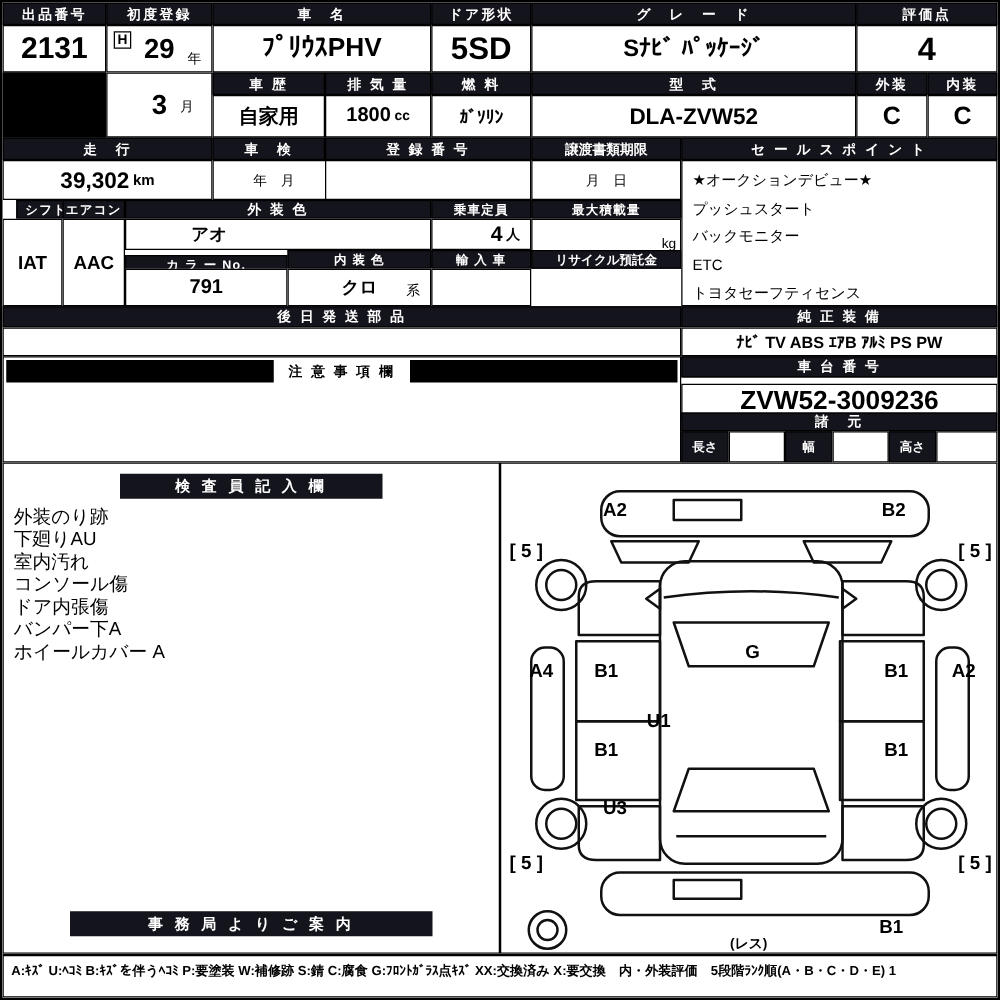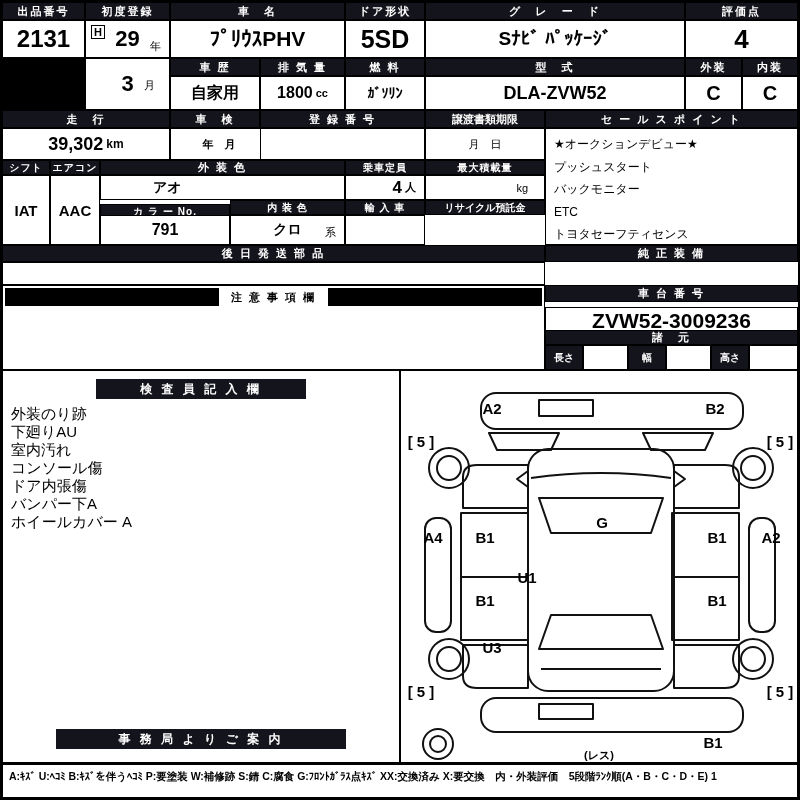--- a/index.html
+++ b/index.html
@@ -84,62 +84,63 @@
   <div class="cell hdr" style="left:0;top:108px;width:168px;height:18px">走　行</div>
   <div class="cell hdr" style="left:168px;top:108px;width:90px;height:18px">車　検</div>
   <div class="cell hdr" style="left:258px;top:108px;width:165px;height:18px">登 録 番 号</div>
   <div class="cell hdr" style="left:423px;top:108px;width:120px;height:18px;letter-spacing:0">譲渡書類期限</div>
   <div class="cell hdr" style="left:543px;top:108px;width:253px;height:18px">セ ー ル ス ポ イ ン ト</div>
 
   <div class="cell val" style="left:0;top:126px;width:168px;height:32px">
     <span style="font-size:18px">39,302</span>
     <span class="unit" style="font-size:12px">km</span>
   </div>
-  <div class="cell val" style="left:168px;top:126px;width:98px;height:32px;font-size:11px;font-weight:bold">年　月</div>
+  <div class="cell val" style="left:168px;top:126px;width:98px;height:32px;font-size:11px;font-weight:normal">年　月</div>
   <div class="cell" style="left:258px;top:126px;width:165px;height:32px"></div>
   <div class="cell val" style="left:423px;top:126px;width:120px;height:32px;font-size:11px;font-weight:normal">月　日</div>
 
   <div class="cell listbox" style="left:543px;top:126px;width:253px;height:117px">
     <div>★オークションデビュー★</div>
     <div>プッシュスタート</div>
     <div>バックモニター</div>
     <div>ETC</div>
     <div>トヨタセーフティセンス</div>
   </div>
 
-  <div class="cell hdr sm" style="left:0;top:158px;width:48px;height:15px">シフト</div>
+  <div class="cell hdr sm" style="left:11px;top:158px;width:48px;height:15px">シフト</div>
   <div class="cell hdr sm" style="left:48px;top:158px;width:50px;height:15px">エアコン</div>
   <div class="cell hdr" style="left:98px;top:158px;width:245px;height:15px">外 装 色</div>
   <div class="cell hdr sm" style="left:343px;top:158px;width:80px;height:15px">乗車定員</div>
   <div class="cell hdr sm" style="left:423px;top:158px;width:120px;height:15px">最大積載量</div>
 
   <div class="cell val" style="left:0;top:173px;width:48px;height:70px;font-size:15px">IAT</div>
   <div class="cell val" style="left:48px;top:173px;width:50px;height:70px;font-size:15px">AAC</div>
   <div class="cell val" style="left:98px;top:173px;width:245px;height:25px;justify-content:flex-start;padding-left:52px;font-size:14px">アオ</div>
   <div class="cell val right" style="left:343px;top:173px;width:80px;height:25px;padding-right:8px">
     <span style="font-size:17px">4</span>
     <span class="unit">人</span>
   </div>
-  <div class="cell val right" style="left:423px;top:173px;width:120px;height:25px;padding-right:16px;font-size:11px;font-weight:normal">kg</div>
+  <div class="cell val right" style="left:423px;top:173px;width:120px;height:39px;padding-right:3px;font-size:11px;font-weight:normal">kg</div>
 
   <div class="cell hdr sm" style="left:98px;top:202px;width:130px;height:15px">カ ラ ー No.</div>
   <div class="cell hdr sm" style="left:228px;top:198px;width:115px;height:15px">内 装 色</div>
   <div class="cell hdr sm" style="left:343px;top:198px;width:80px;height:15px">輸 入 車</div>
   <div class="cell hdr sm" style="left:423px;top:198px;width:120px;height:15px;letter-spacing:0">リサイクル預託金</div>
 
   <div class="cell val" style="left:98px;top:213px;width:130px;height:30px;font-size:16px">791</div>
   <div class="cell val" style="left:228px;top:213px;width:115px;height:30px;font-size:14px">
     <span>クロ</span>
     <span class="corner-unit" style="right:8px;top:9px">系</span>
   </div>
   <div class="cell" style="left:343px;top:213px;width:80px;height:30px"></div>
 
   <div class="cell hdr" style="left:0;top:243px;width:543px;height:17px">後 日 発 送 部 品</div>
   <div class="cell" style="left:0;top:260px;width:543px;height:23px"></div>
   <div class="cell hdr" style="left:543px;top:243px;width:253px;height:17px">純 正 装 備</div>
+  <div class="cell val" style="left:543px;top:260px;width:253px;height:23px;font-size:13px">ﾅﾋﾞ TV ABS ｴｱB ｱﾙﾐ PS PW</div>
 
   <div class="cell" style="left:0;top:283px;width:543px;height:85px">
     <div class="notes-band">
       <div class="bar"></div>
       <div class="lbl">注 意 事 項 欄</div>
       <div class="bar"></div>
     </div>
   </div>
 
   <div class="cell hdr" style="left:543px;top:283px;width:253px;height:17px">車 台 番 号</div>

